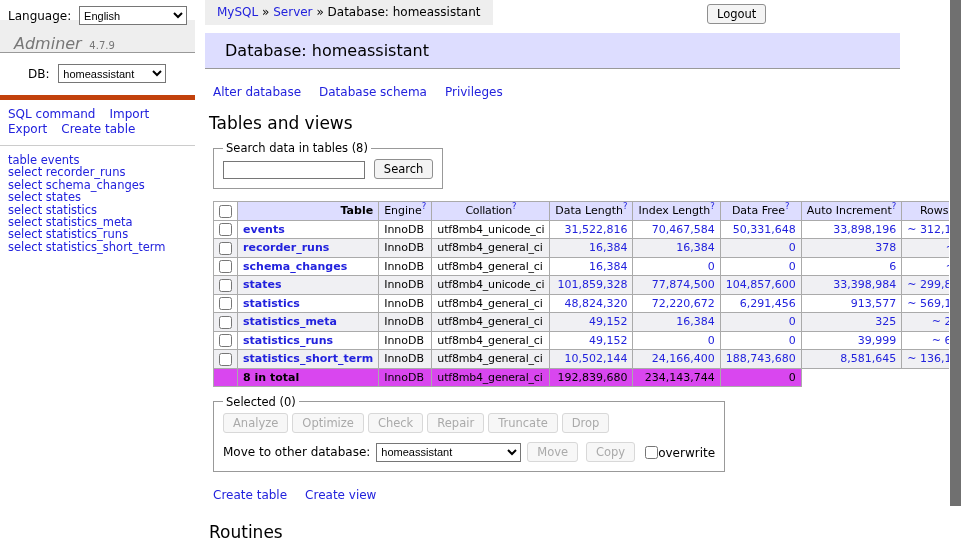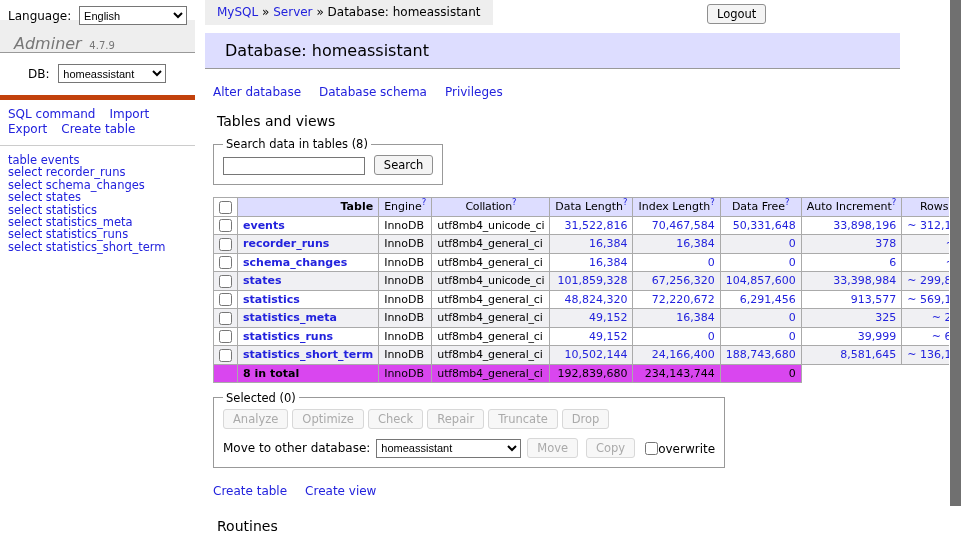--- a/index.html
+++ b/index.html
@@ -36,21 +36,21 @@
   #logout-btn { position: absolute; left: 707px; top: 4px; }
   button { font-family: "DejaVu Sans", "Liberation Sans", sans-serif; }
   .btn { background: #f4f4f4; border: 1px solid #8f8f8f; border-radius: 3px;
     font-size: 11.5px; padding: 2px 9px; color: #000; cursor: pointer; }
   .btn:disabled { background: #f7f7f7; border-color: #d8d8d8; color: #aaa; cursor: default; }
 
   h2 { margin-top: 8px; width: 695px; background: #ddf; border-bottom: 1px solid #999;
     padding: 8px 20px; font-size: 16px; font-weight: normal; }
   .links-row { margin: 16px 0 0 8px; }
   .links-row a { margin-right: 18px; }
-  h3 { margin: 14px 0 0 12px; font-size: 14px; font-weight: normal; }
+  h3 { margin: 14px 0 0 4px; font-size: 17px; font-weight: normal; }
 
   fieldset { display: inline-block; border: 1px solid #999; margin: 8px 0 0 8px;
     padding: 4px 9px 9px; }
   legend { font-size: 11.5px; padding: 0 3px; }
   .search-box input[type="text"] { width: 142px; height: 18px; border: 1px solid #767676;
     font-size: 11px; padding: 0 3px; margin-right: 5px; vertical-align: middle; }
 
   
   table { border-collapse: collapse; margin: 12px 0 0 8px; font-size: 11px; }
   td, th { border: 1px solid #aaa; padding: 2px 5px; line-height: 13px; white-space: nowrap; }
@@ -193,21 +193,21 @@
       <td class="num cell-auto"><a>6</a></td>
       <td class="num c-rows cell-rows"><a>~ 3</a></td>
 
     </tr>
         <tr>
       <td class="c-check cell-check"><input type="checkbox" style=""></td>
       <th class="cell-name"><a>states</a></th>
       <td class="c-engine cell-engine">InnoDB</td>
       <td class="c-collation cell-collation">utf8mb4_unicode_ci</td>
       <td class="num cell-dlen"><a>101,859,328</a></td>
-      <td class="num cell-ilen"><a>67,256,320</a></td>
+      <td class="num cell-ilen"><a>77,874,500</a></td>
       <td class="num cell-dfree"><a>104,857,600</a></td>
       <td class="num cell-auto"><a>33,398,984</a></td>
       <td class="num c-rows cell-rows"><a>~ 299,833</a></td>
 
     </tr>
         <tr>
       <td class="c-check cell-check"><input type="checkbox" style=""></td>
       <th class="cell-name"><a>statistics</a></th>
       <td class="c-engine cell-engine">InnoDB</td>
       <td class="c-collation cell-collation">utf8mb4_general_ci</td>

